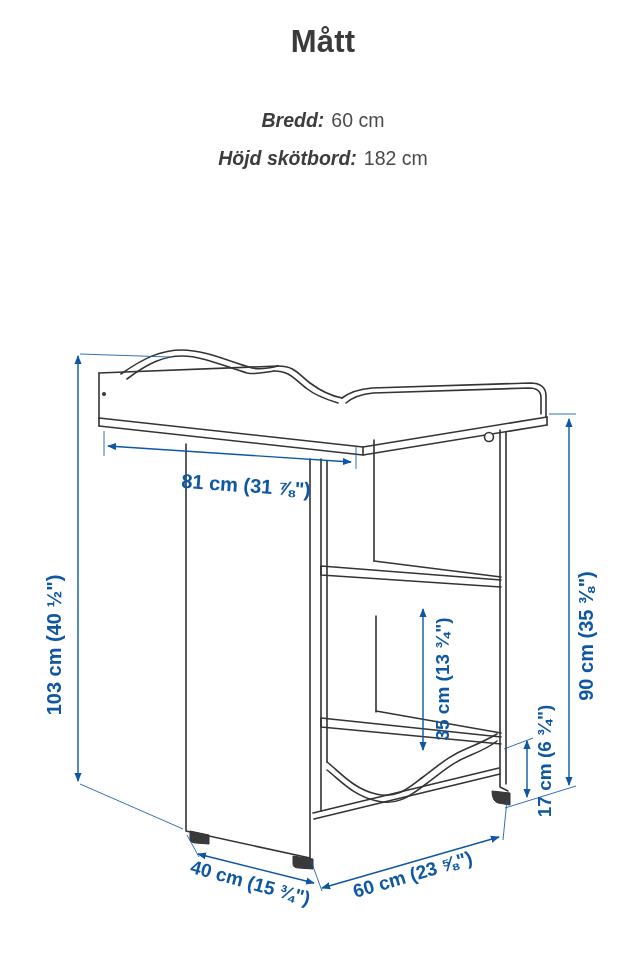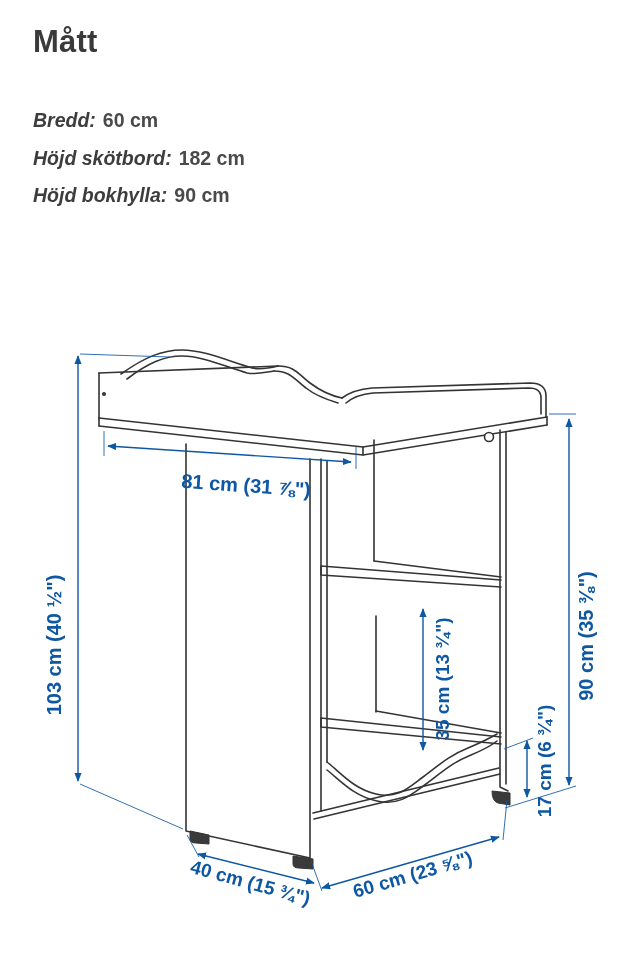--- a/index.html
+++ b/index.html
@@ -1,51 +1,48 @@
 <!DOCTYPE html>
 <html><head>
 <meta charset="utf-8">
 <style>
   html,body{margin:0;padding:0;background:#ffffff;}
   body{
     width:640px;height:960px;position:relative;overflow:hidden;
     font-family:"Liberation Sans","DejaVu Sans",sans-serif;
     -webkit-font-smoothing:antialiased;
   }
-  .header{position:absolute;left:33px;top:24px;width:580px;}
+  .header{position:absolute;left:33px;top:24px;width:580px;text-align:center;}
   .page-title{
     font-size:31px;font-weight:bold;color:#3a3a3a;margin:0 0 42px 0;letter-spacing:.2px;
   }
   .spec-list{font-size:19.5px;color:#484848;}
   .spec-row{line-height:37.5px;white-space:nowrap;}
   .spec-label{font-weight:bold;color:#3d3d3d;font-style:italic;}
-  .spec-value{font-weight:bold;color:#4a4a4a;margin-left:7px;}
+  .spec-value{font-weight:normal;color:#4a4a4a;margin-left:7px;}
   .diagram-wrap{position:absolute;left:0;top:0;width:640px;height:960px;}
   svg{display:block;}
   .ln{stroke:#343434;stroke-width:1.6;fill:none;stroke-linecap:round;stroke-linejoin:round;}
   .foot{fill:#3a3a3a;stroke:#343434;stroke-width:1;}
   .dim{stroke:#0e57a3;stroke-width:1.4;fill:none;}
   .ext{stroke:#0e57a3;stroke-width:1;fill:none;opacity:.85;}
   .dimtext{fill:#0e57a3;font-weight:bold;font-size:20px;font-family:"Liberation Sans","DejaVu Sans",sans-serif;}
   .dimtext.sm{font-size:19px;}
 </style>
 </head>
 <body>
 
 <div class="header">
   <h1 class="page-title">Mått</h1>
   <div class="spec-list">
     <div class="spec-row">
       <span class="spec-label">Bredd:</span><span class="spec-value">60 cm</span>
     </div>
     <div class="spec-row">
       <span class="spec-label">Höjd skötbord:</span><span class="spec-value">182 cm</span>
-    </div>
-    <div class="spec-row">
-      <span class="spec-label">Höjd bokhylla:</span><span class="spec-value">90 cm</span>
     </div>
   </div>
 </div>
 
 <div class="diagram-wrap">
 <svg width="640" height="960" viewBox="0 0 640 960">
   <defs>
     <marker id="arr" viewBox="0 0 10 8" refX="9" refY="4" markerWidth="9" markerHeight="8" orient="auto-start-reverse" markerUnits="userSpaceOnUse">
       <path d="M0,0 L10,4 L0,8 z" fill="#0e57a3"></path>
     </marker>

